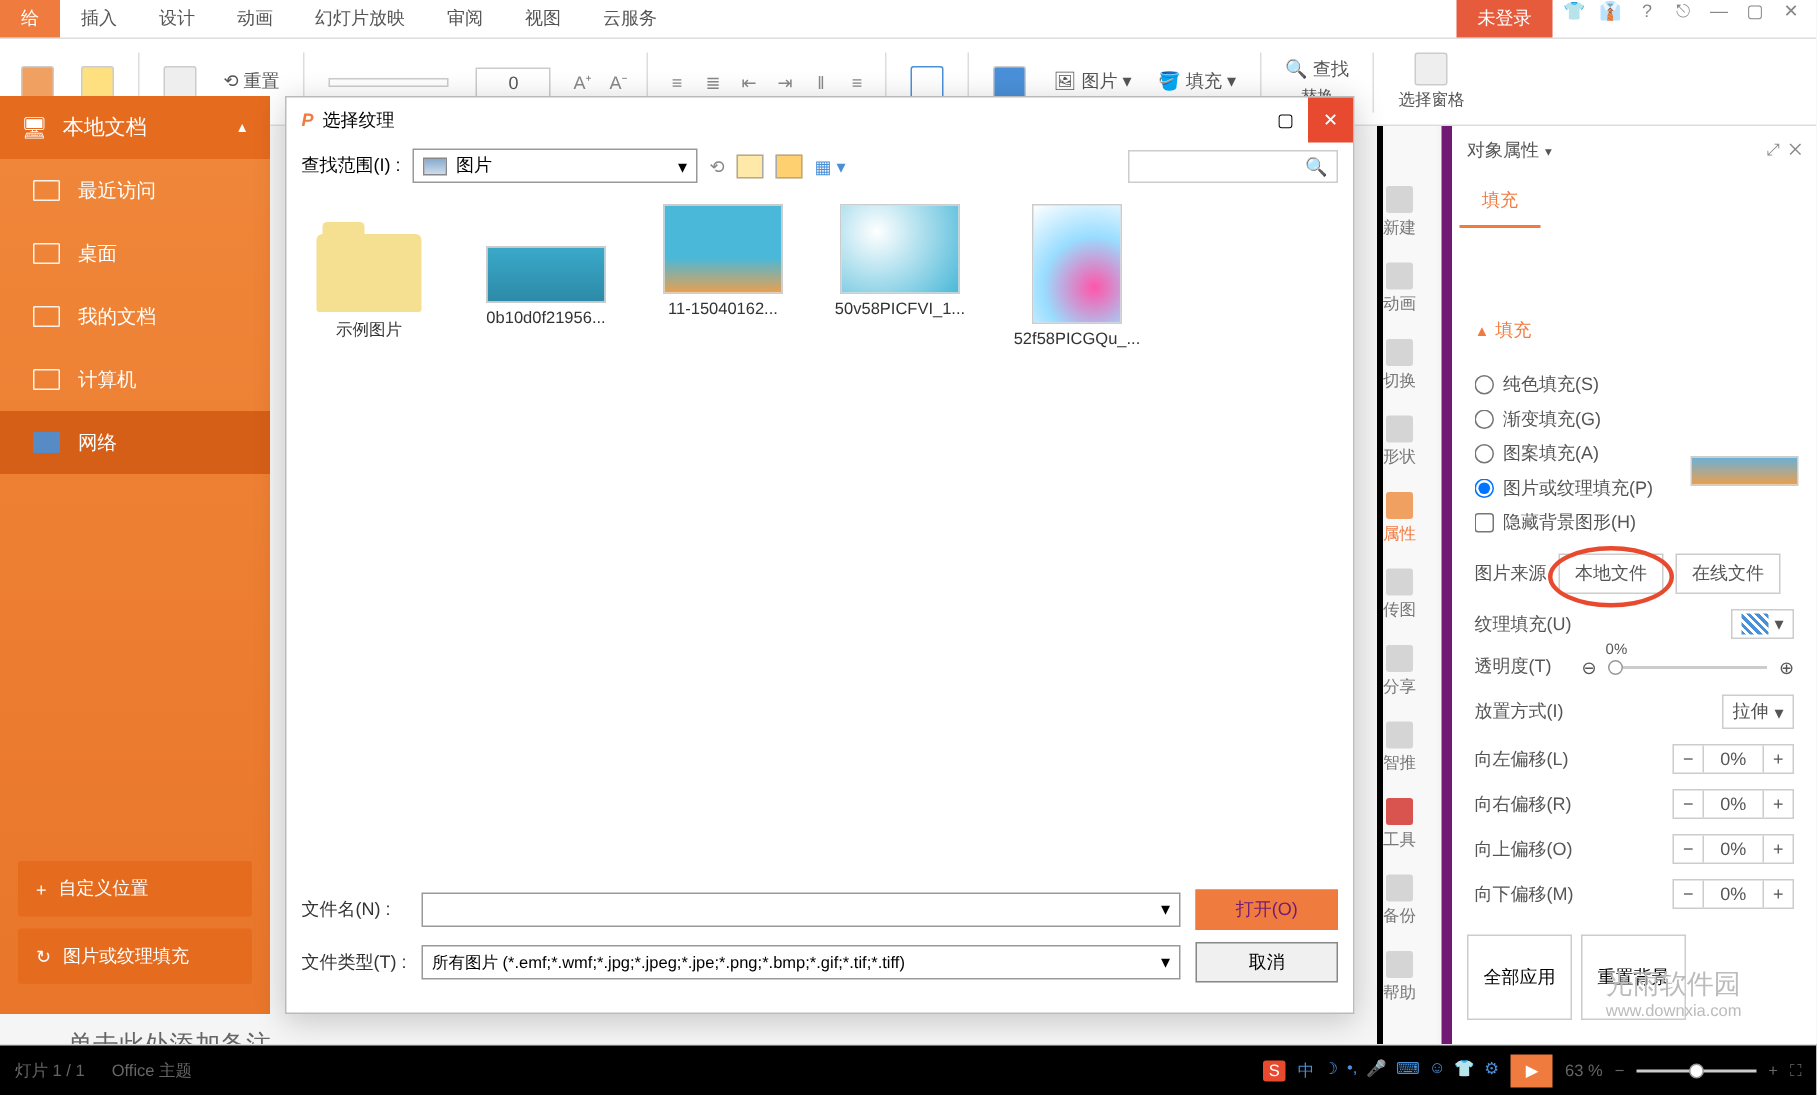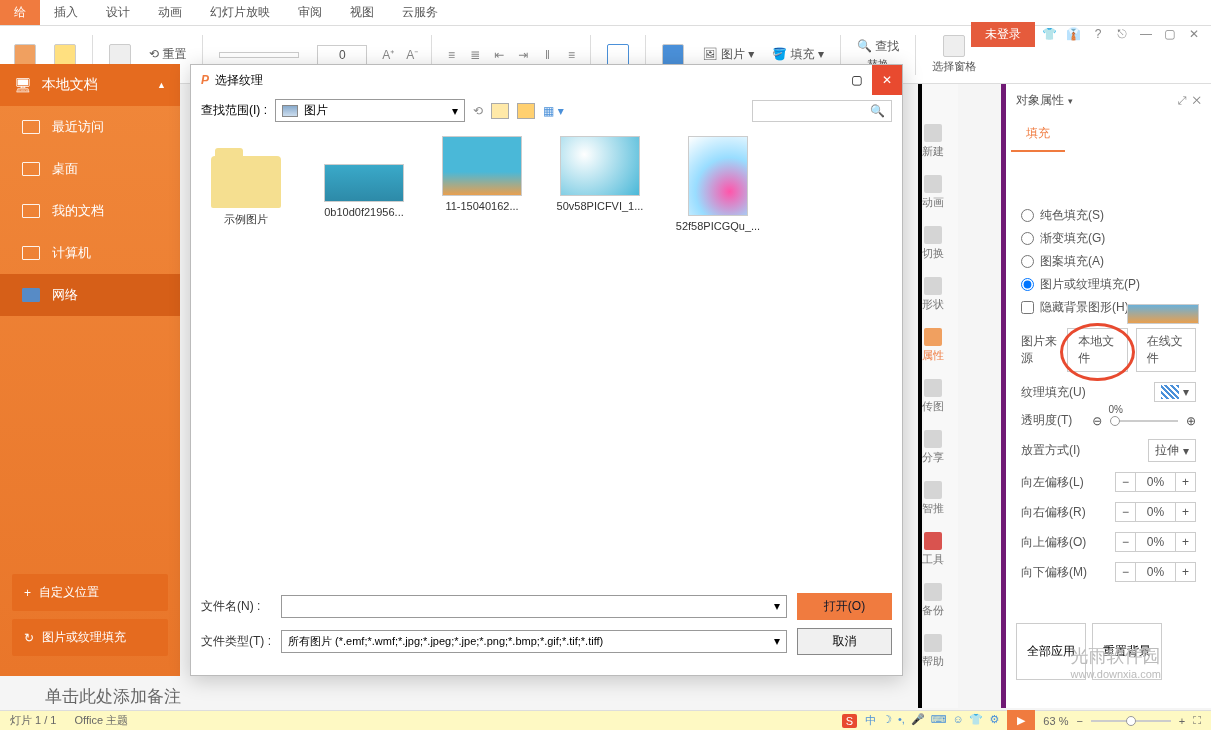--- a/index.html
+++ b/index.html
@@ -1,31 +1,31 @@
 <!DOCTYPE html>
 <html><head>
 <meta charset="utf-8">
 <style>
 * { margin: 0; padding: 0; box-sizing: border-box; font-family: "Microsoft YaHei", sans-serif; }
 body { width: 1211px; height: 730px; background: #f5f5f5; position: relative; overflow: hidden; font-size: 12px; }
 
 .tabs-row { height: 26px; background: #fff; display: flex; align-items: stretch; border-bottom: 1px solid #ddd; }
 .tab { padding: 4px 14px; color: #555; cursor: pointer; display: flex; align-items: center; }
 .tab.active { background: #f07b3f; color: #fff; }
-.top-right { margin-left: auto; display: flex; align-items: center; gap: 6px; padding-right: 8px; margin-top: 34px; }
+.top-right { margin-left: auto; display: flex; gap: 6px; padding-right: 8px; }
 .login-btn { background: #e55b3c; color: #fff; padding: 4px 14px; }
 .icon-g { color: #888; width: 18px; text-align: center; cursor: pointer; }
 
 .ribbon { height: 58px; background: #fff; display: flex; align-items: center; gap: 6px; padding: 4px 8px; border-bottom: 1px solid #ddd; }
 .r-item { display: flex; flex-direction: column; align-items: center; gap: 2px; padding: 2px 6px; color: #555; }
 .r-icon { width: 22px; height: 22px; background: #eee; border: 1px solid #ccc; border-radius: 2px; }
 .r-sep { width: 1px; height: 40px; background: #ddd; margin: 0 4px; }
 .spin { border: 1px solid #ccc; padding: 2px 8px; width: 50px; text-align: center; }
 
-.right-panel { position: absolute; right: 0; top: 84px; width: 210px; bottom: 22px; background: #fff; border-left: 5px solid #701a75; }
+.right-panel { position: absolute; right: 0; top: 84px; width: 250px; bottom: 22px; background: #fff; border-left: 7px solid #701a75; }
 .panel-title { padding: 8px 10px; color: #555; display: flex; align-items: center; }
 .panel-title .arrow { margin-left: 4px; font-size: 9px; }
 .panel-tc { position: absolute; right: 10px; top: 10px; color: #888; font-size: 11px; }
 .fill-tab { color: #f07b3f; padding: 8px 15px; border-bottom: 2px solid #f07b3f; display: inline-block; margin-left: 5px; }
 .fill-section { padding: 12px 15px; }
 .fill-arrow { color: #f07b3f; font-size: 10px; margin-right: 4px; }
 .fill-title { color: #f07b3f; }
 .thumb-prev { width: 72px; height: 20px; background: linear-gradient(#6bb0d8, #e8a050); position: absolute; right: 12px; top: 220px; border: 1px solid #ccc; }
 .radio-group { padding: 4px 15px; }
 .radio-row { display: flex; align-items: center; gap: 6px; padding: 3px 0; color: #555; }
@@ -72,31 +72,31 @@
 .th2 { background: linear-gradient(#4ab8d8 60%, #e8a050); }
 .th3 { background: radial-gradient(circle at 30% 30%, #fff, #4ab8d8); }
 .th4 { background: radial-gradient(circle at 70% 70%, #f5a, #9df, #fff); }
 .file-label { font-size: 11px; color: #333; text-align: center; white-space: nowrap; overflow: hidden; text-overflow: ellipsis; width: 90px; }
 .dlg-bottom { position: absolute; bottom: 12px; left: 10px; right: 10px; }
 .form-row { display: flex; align-items: center; gap: 10px; margin-bottom: 8px; }
 .form-row label { width: 70px; color: #333; }
 .form-row .field { flex: 1; border: 1px solid #999; padding: 3px 6px; display: flex; }
 .form-row .field input { border: none; flex: 1; outline: none; }
 .dlg-btn { width: 95px; text-align: center; padding: 4px 0; border: 1px solid #888; background: #f0f0f0; cursor: pointer; }
-.dlg-btn.primary { background: #f07b3f; color: #0f172a; border-color: #f07b3f; }
+.dlg-btn.primary { background: #f07b3f; color: #701a75; border-color: #f07b3f; }
 
 .side-nav { position: absolute; left: 0; top: 64px; width: 180px; height: 612px; background: linear-gradient(#f0873a, #e9762a); color: #fff; }
 .sn-header { background: #e56b1f; padding: 12px 14px; display: flex; align-items: center; gap: 10px; font-size: 14px; }
 .sn-item { padding: 12px 22px; display: flex; align-items: center; gap: 12px; font-size: 13px; }
 .sn-item.active { background: #d65f18; }
 .sn-icon { width: 18px; height: 14px; border: 1.5px solid #fff; opacity: 0.9; border-radius: 1px; }
 .sn-bottom { position: absolute; bottom: 12px; left: 12px; right: 12px; }
 .sn-bbtn { background: #e56b1f; padding: 10px 12px; margin-bottom: 8px; display: flex; align-items: center; gap: 8px; border-radius: 2px; }
 
-.status-bar { position: absolute; left: 0; right: 0; bottom: 0; height: 20px; background: #fef9c3; border-top: 1px solid #ddd; display: flex; align-items: center; padding: 0 10px; font-size: 11px; color: #666; gap: 18px; }
+.status-bar { position: absolute; left: 0; right: 0; bottom: 0; height: 34px; background: #000000; border-top: 1px solid #ddd; display: flex; align-items: center; padding: 0 10px; font-size: 11px; color: #666; gap: 18px; }
 .status-right { margin-left: auto; display: flex; align-items: center; gap: 8px; }
 .status-icons { display: flex; gap: 6px; color: #4a90d9; }
 .play-btn { width: 28px; height: 22px; background: #f07b3f; color: #fff; display: flex; align-items: center; justify-content: center; }
 .zoom-slider { width: 80px; height: 2px; background: #ccc; position: relative; }
 .zoom-knob { width: 10px; height: 10px; background: #fff; border: 1px solid #999; border-radius: 50%; position: absolute; left: 35px; top: -4px; }
 
 .watermark { position: absolute; right: 50px; bottom: 50px; color: #bbb; font-size: 18px; pointer-events: none; }
 .watermark small { font-size: 11px; display: block; text-align: right; }
 .slide-text { position: absolute; left: 45px; top: 685px; font-size: 17px; color: #666; }
 </style>
@@ -190,20 +190,21 @@
 </div>
 
 <div class="right-panel">
   <div class="panel-title">
       <span>对象属性</span>
       <span class="arrow">▾</span>
     </div>
   <div class="panel-tc"><span>⤢</span>&nbsp;&nbsp;<span>✕</span></div>
   <div><span class="fill-tab">填充</span></div>
   <div style="height:48px"></div>
+  <div class="fill-section"><span class="fill-arrow">▲</span><span class="fill-title">填充</span></div>
   <div class="thumb-prev"></div>
   <div class="radio-group">
     <label class="radio-row">
         <input type="radio" name="f" style="">
         <span>纯色填充(S)</span>
       </label>
     <label class="radio-row">
         <input type="radio" name="f" style="">
         <span>渐变填充(G)</span>
       </label>

